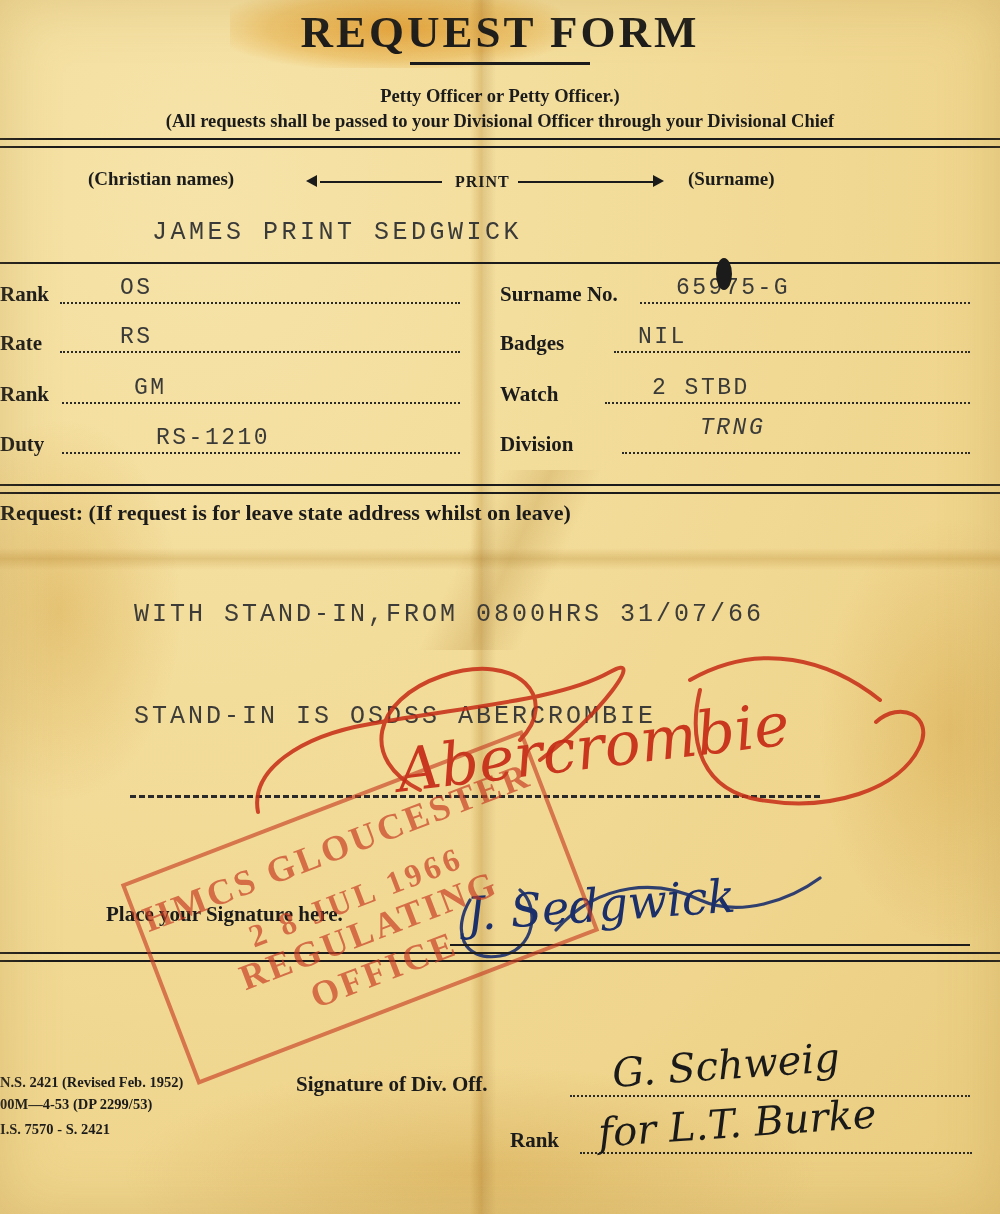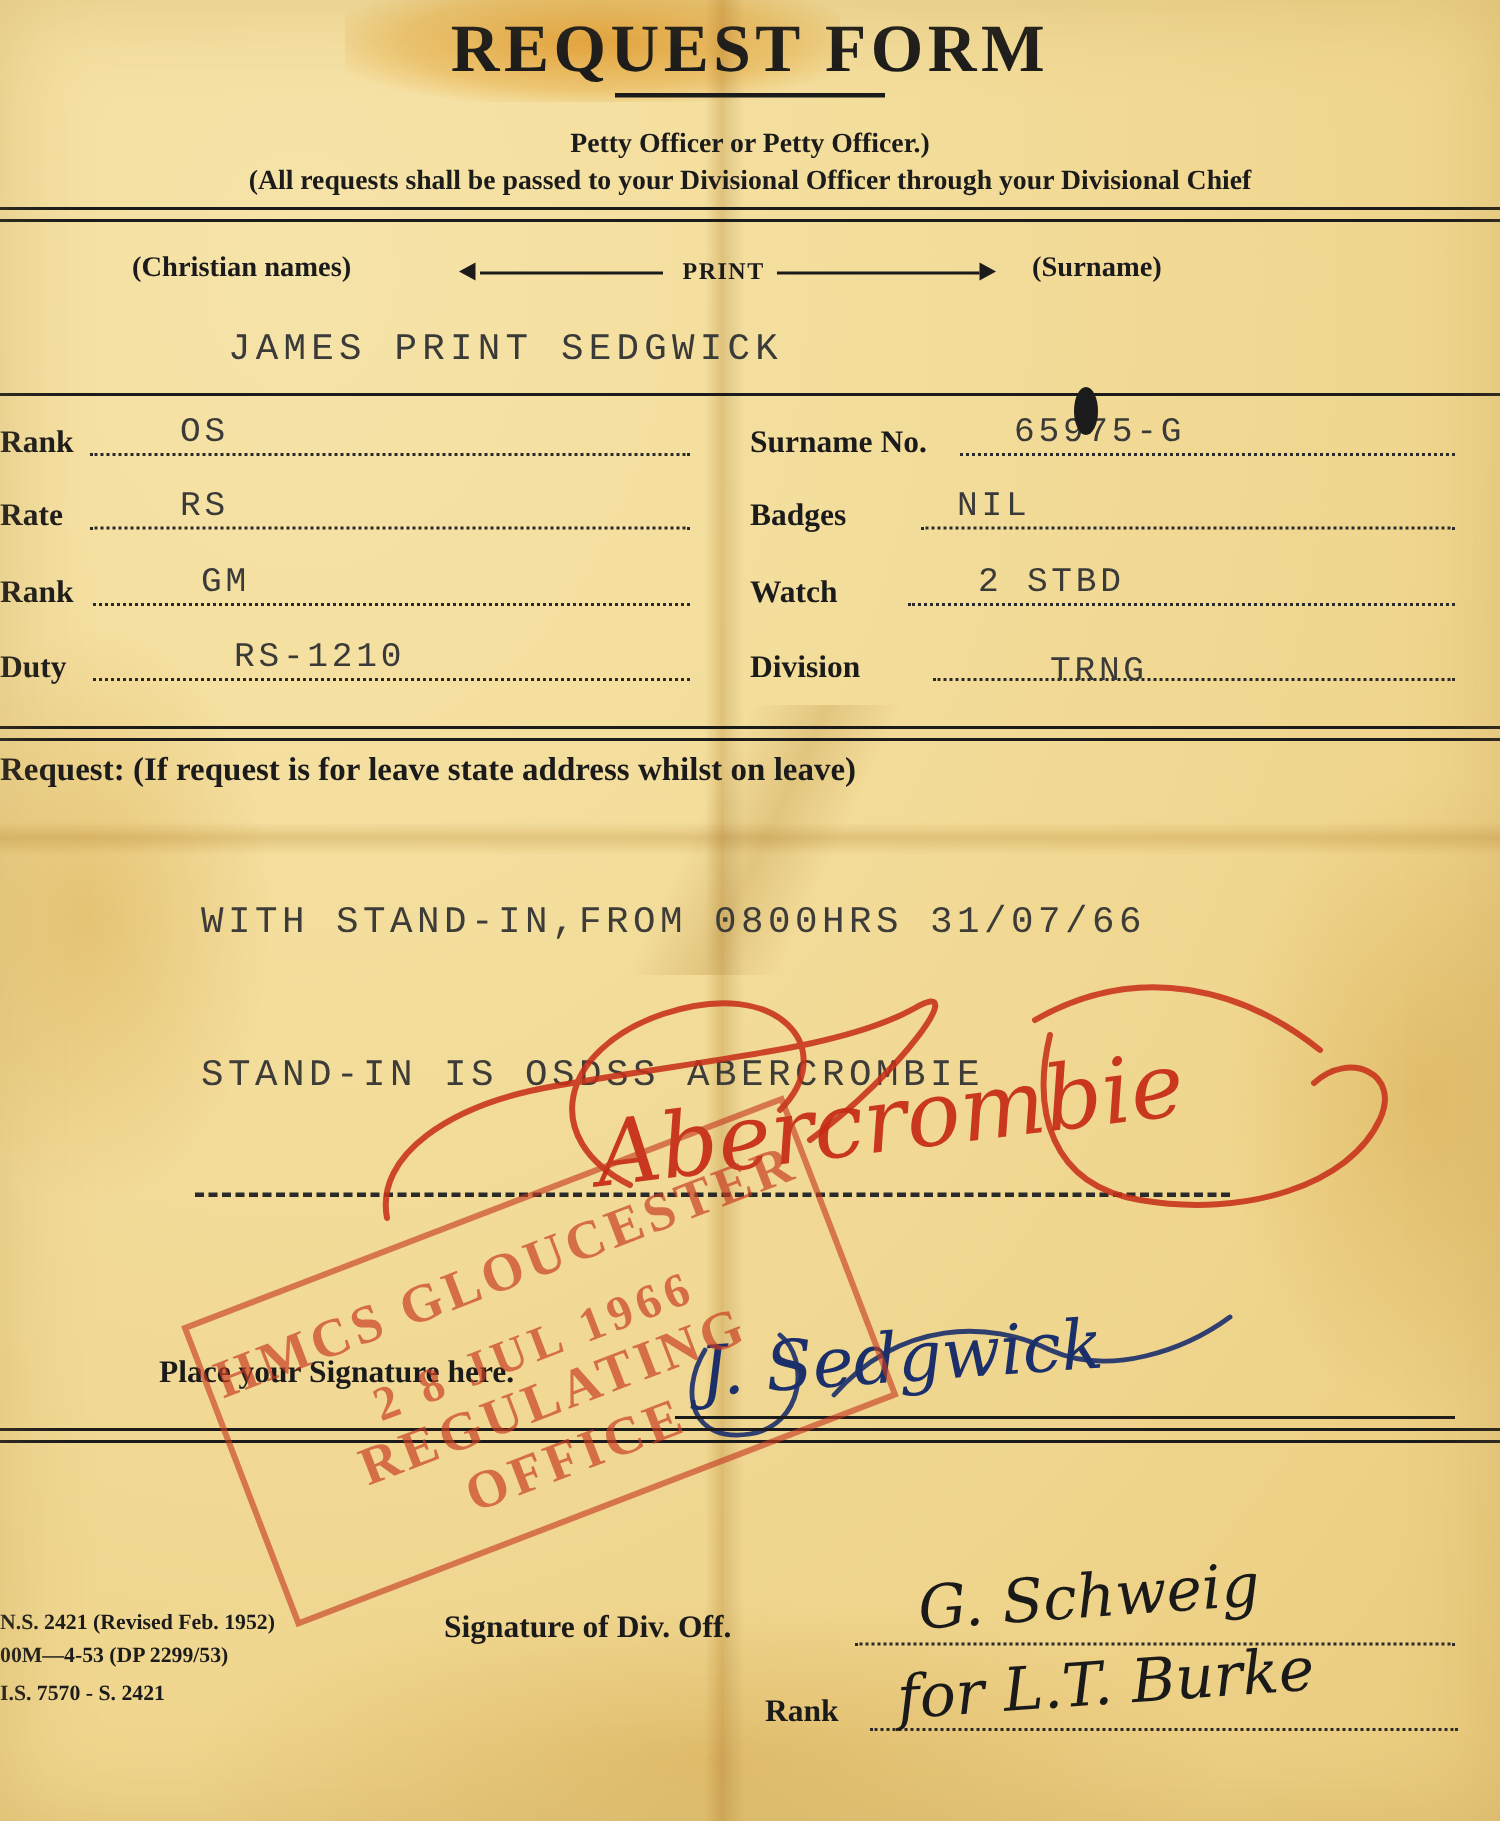--- a/index.html
+++ b/index.html
@@ -313,21 +313,21 @@
   <div class="label" style="left:500px; top:382px;">Watch</div>
   <div class="dots" style="left:605px; top:402px; width:365px;"></div>
   <div class="typed" style="left:652px; top:375px;">2 STBD</div>
 
   <div class="label" style="left:0px; top:432px;">Duty</div>
   <div class="dots" style="left:62px; top:452px; width:398px;"></div>
   <div class="typed" style="left:156px; top:425px;">RS-1210</div>
 
   <div class="label" style="left:500px; top:432px;">Division</div>
   <div class="dots" style="left:622px; top:452px; width:348px;"></div>
-  <div class="typed" style="left:700px; top:434px;">TRNG</div>
+  <div class="typed" style="left:700px; top:415px;font-style:italic;">TRNG</div>
 
   <div class="hrule" style="top:484px;"></div>
   <div class="hrule thin" style="top:492px;"></div>
 
   <div class="request-label">Request:  (If request is for leave state address whilst on leave)</div>
 
   <div class="body-text" style="left:134px; top:598px;">WITH STAND-IN,FROM 0800HRS 31/07/66</div>
   <div class="body-text" style="left:134px; top:700px;">STAND-IN IS OSDSS ABERCROMBIE</div>
 
   <div class="dashline" style="left:130px; top:795px; width:690px;"></div>

